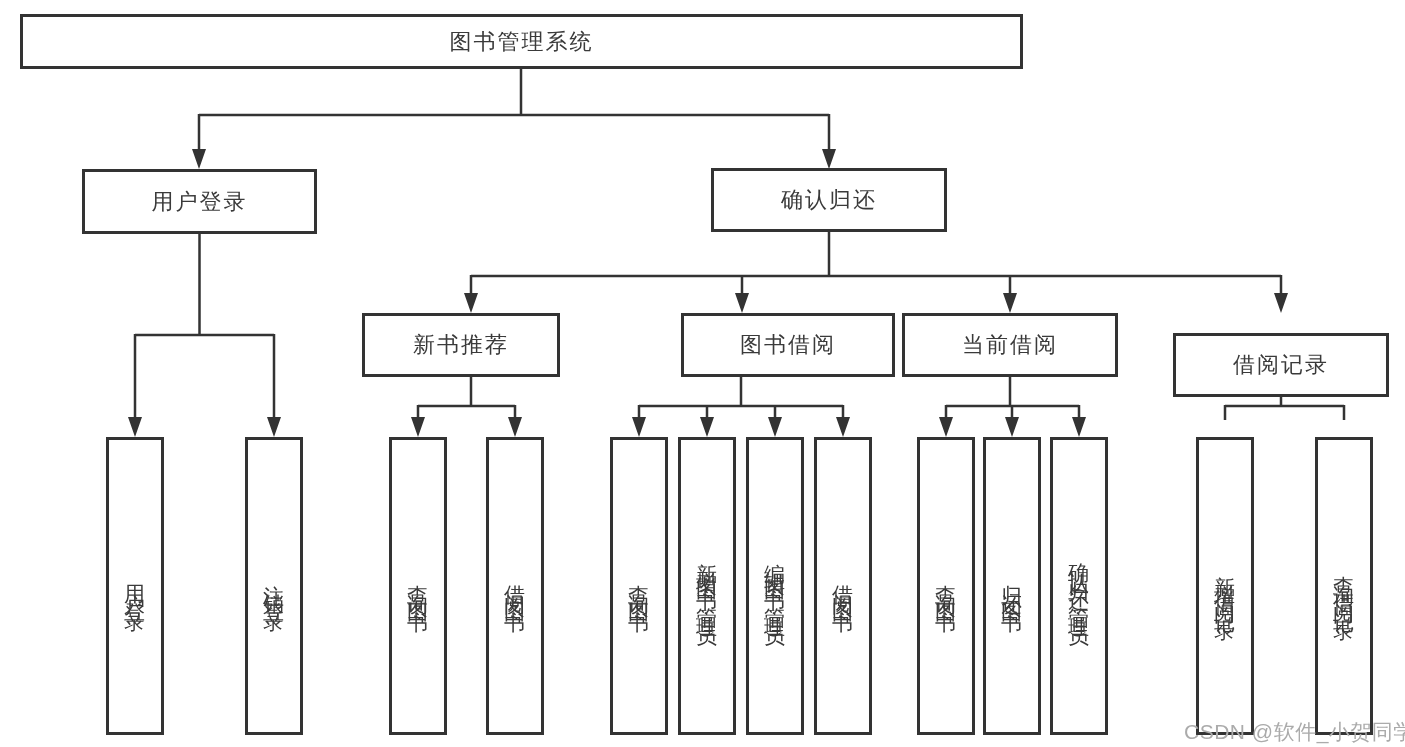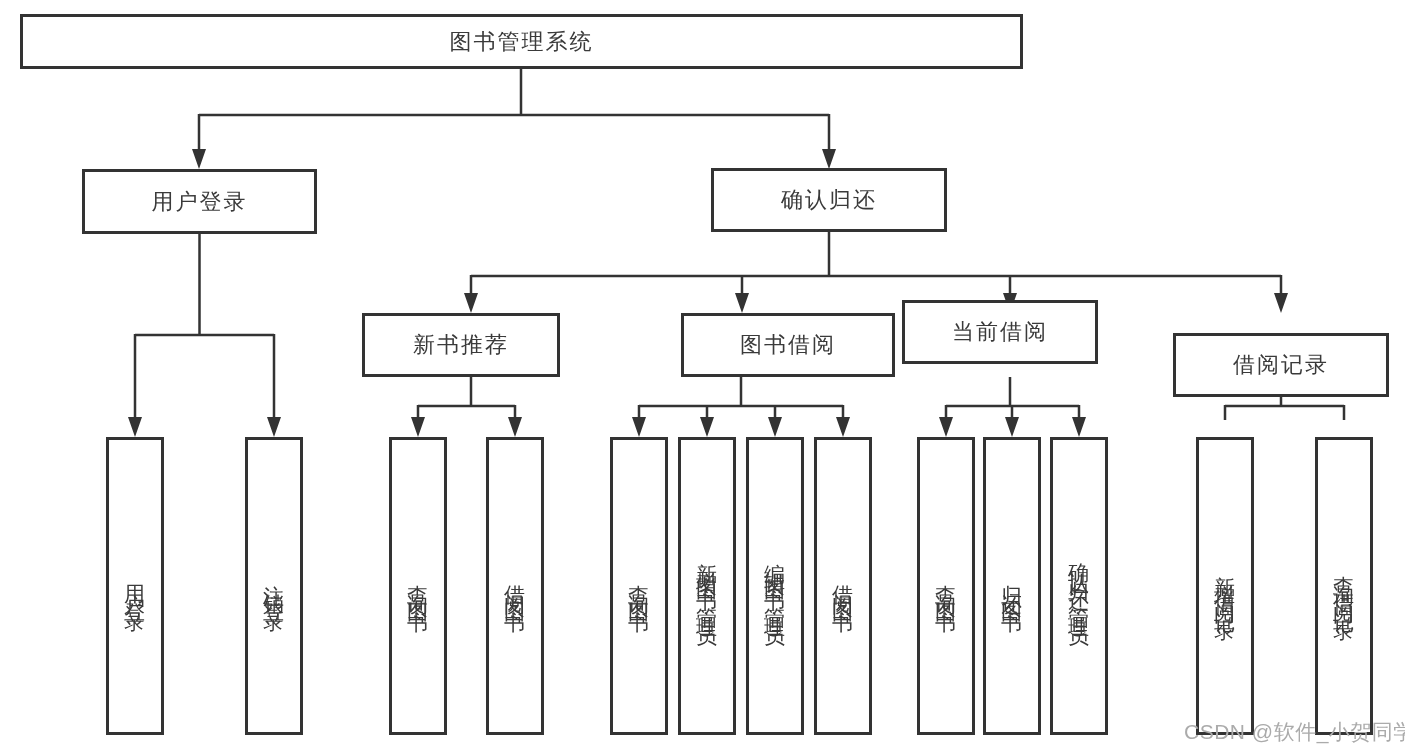--- a/index.html
+++ b/index.html
@@ -110,21 +110,21 @@
   <div class="box h" style="left:711px; top:168px; width:236px; height:64px;">
     <span>确认归还</span>
   </div>
 
   <div class="box h" style="left:362px; top:313px; width:198px; height:64px;">
     <span>新书推荐</span>
   </div>
   <div class="box h" style="left:634px; top:313px; width:214px; height:64px;margin-left:47px;">
     <span>图书借阅</span>
   </div>
-  <div class="box h" style="left:902px; top:300px; width:196px; height:64px;text-align:right;">
+  <div class="box h" style="left:902px; top:313px; width:216px; height:64px;text-align:right;">
     <span>当前借阅</span>
   </div>
   <div class="box h" style="left:1173px; top:313px; width:216px; height:64px;margin-top:20px;">
     <span>借阅记录</span>
   </div>
 
   <div class="box v leaf" style="left:106px;">
     <span>用户登录</span>
   </div>
   <div class="box v leaf" style="left:245px;">

